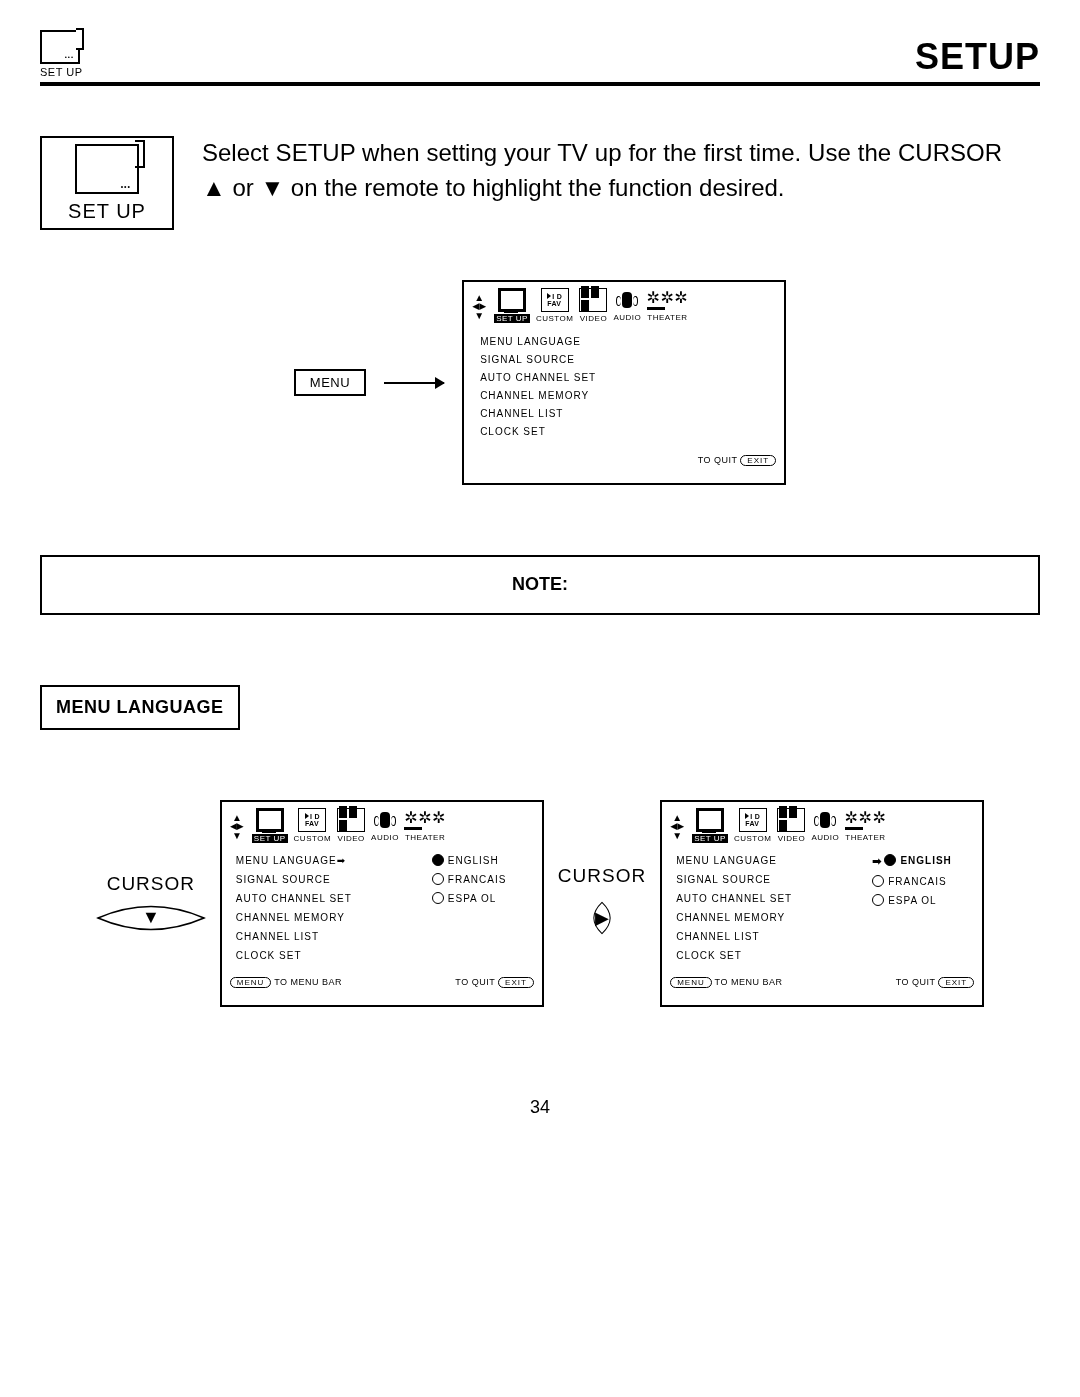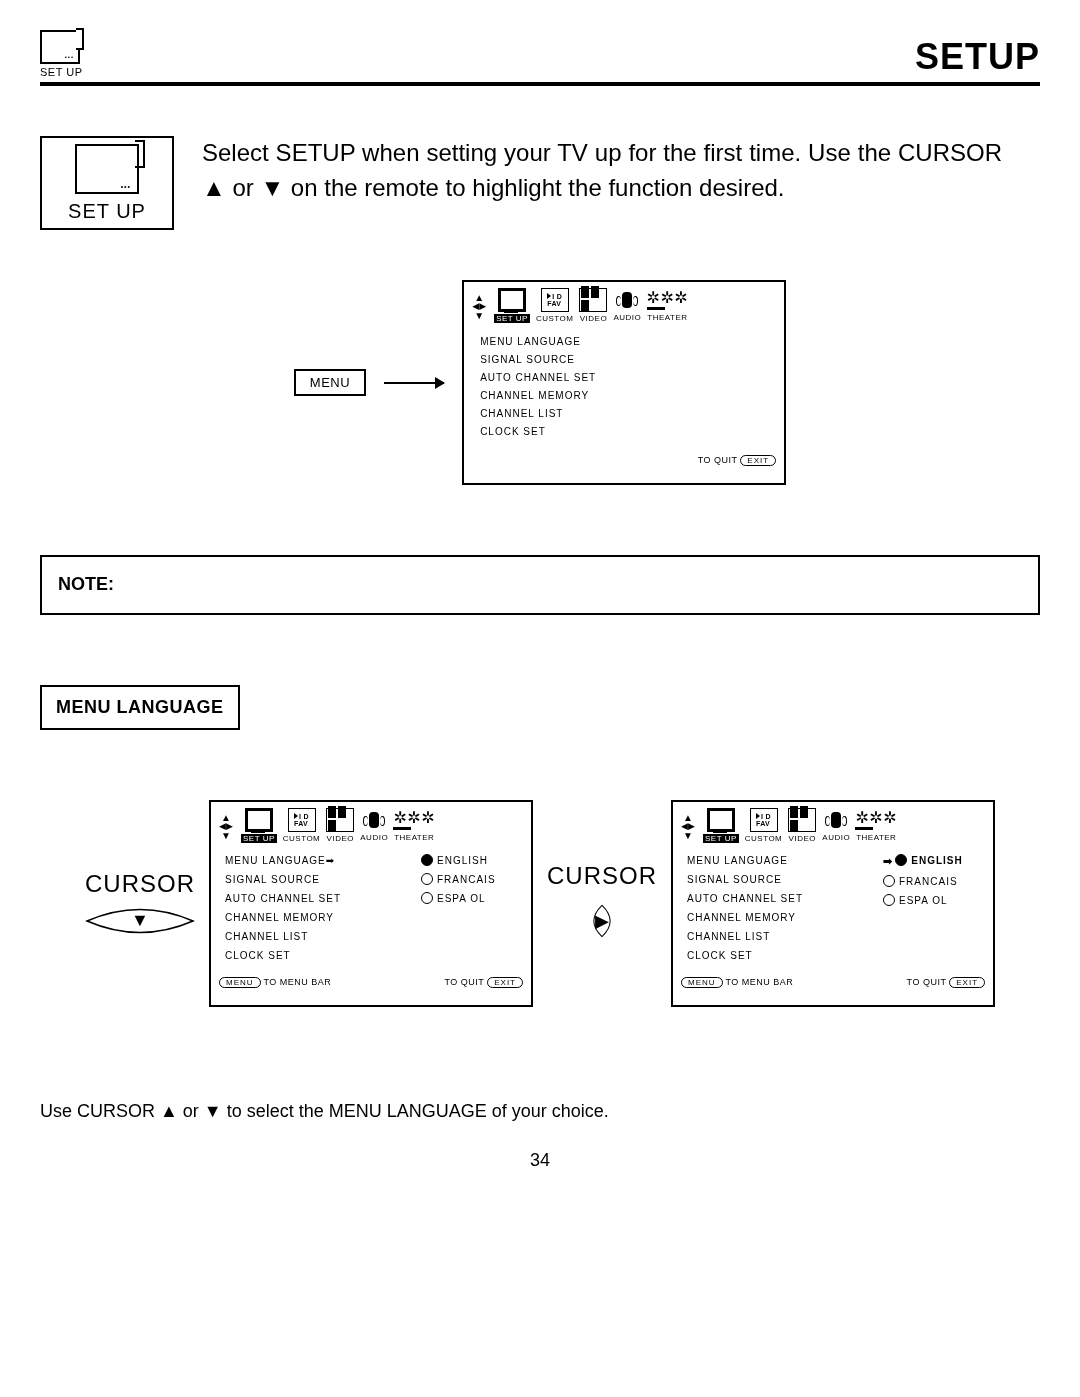--- a/index.html
+++ b/index.html
@@ -99,40 +99,40 @@
   .menu-btn { border:2px solid #000; padding:4px 14px; font-size:13px; letter-spacing:0.5px;}
   .long-arrow { flex:0 0 60px; height:2px; background:#000; position:relative;}
   .long-arrow::after{
     content:""; position:absolute; right:-1px; top:-5px;
     border-left:10px solid #000; border-top:6px solid transparent; border-bottom:6px solid transparent;
   }
 
   
   .note-box {
     border:2px solid #000; margin-top:70px; padding:14px 16px; display:flex; gap:10px;
-    font-size:18px; line-height:1.55; text-align:justify;
+    font-size:18px; line-height:1.55; text-align:justify;justify-content:center;
   }
   .note-box .label { font-weight:bold; white-space:nowrap;}
 
   
   .section2 { margin-top:70px; display:flex; align-items:center; gap:20px; font-size:18px;}
   .boxed-label { border:2px solid #000; padding:10px 14px; font-weight:bold; letter-spacing:0.5px;}
 
   
   .fig2 {
     margin-top:70px; display:flex; align-items:center; justify-content:center; gap:14px;
   }
   .osd-wide { width:320px; }
   .osd-wide .two-col {
     display:flex; gap:44px; padding:6px 10px 8px 14px; font-size:10px; letter-spacing:1px; line-height:1.9;
   }
   .osd-wide .col-left { flex: 1; }
   .osd-wide .col-right { min-width:100px;}
   .cursor-block { display:flex; flex-direction:column; align-items:center; gap:6px;}
-  .cursor-block .txt { font-size:24px; letter-spacing:1px;}
+  .cursor-block .txt { font-size:19px; letter-spacing:1px;}
   .cursor-eye {
     width:110px; height:34px; position:relative; display:flex; align-items:center; justify-content:center;
   }
   .cursor-eye svg { width:110px; height:34px; }
   .cursor-eye .tri { position:absolute; font-size:18px; }
 
   
   .bottom-text { margin-top:90px; font-size:18px; line-height:1.6;}
   .bottom-text p { margin:0 0 24px 0;}
   .page-num { text-align:center; font-size:18px; margin-top:20px;}
@@ -367,17 +367,16 @@
         </span>
         <span>
           <span>TO QUIT</span>
           <span class="btn-chip">EXIT</span>
         </span>
       </div>
     </div>
   </div>
 
   <div class="bottom-text">
-    <p>Use CURSOR ▲ or ▼ to select the MENU LANGUAGE of your choice.</p>
   </div>
 
   <div class="page-num">34</div>
 </div>
 
 </body></html>

